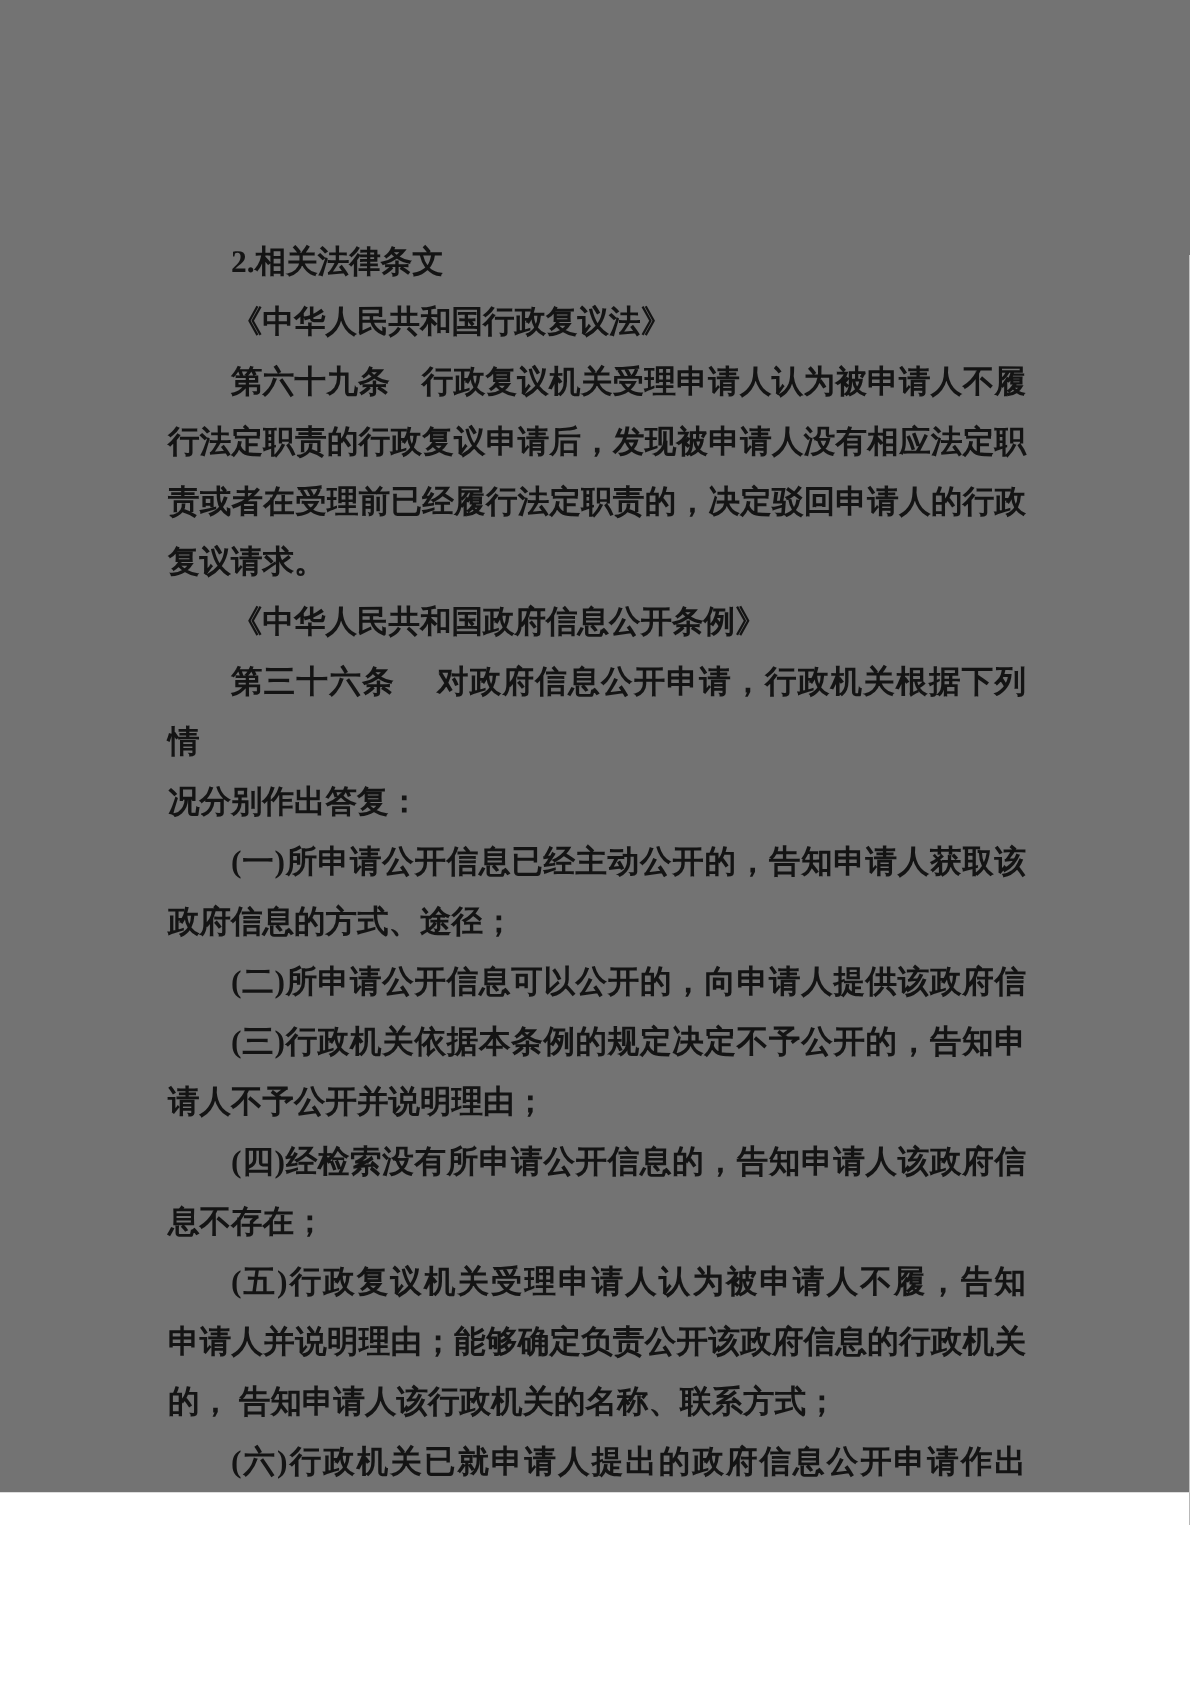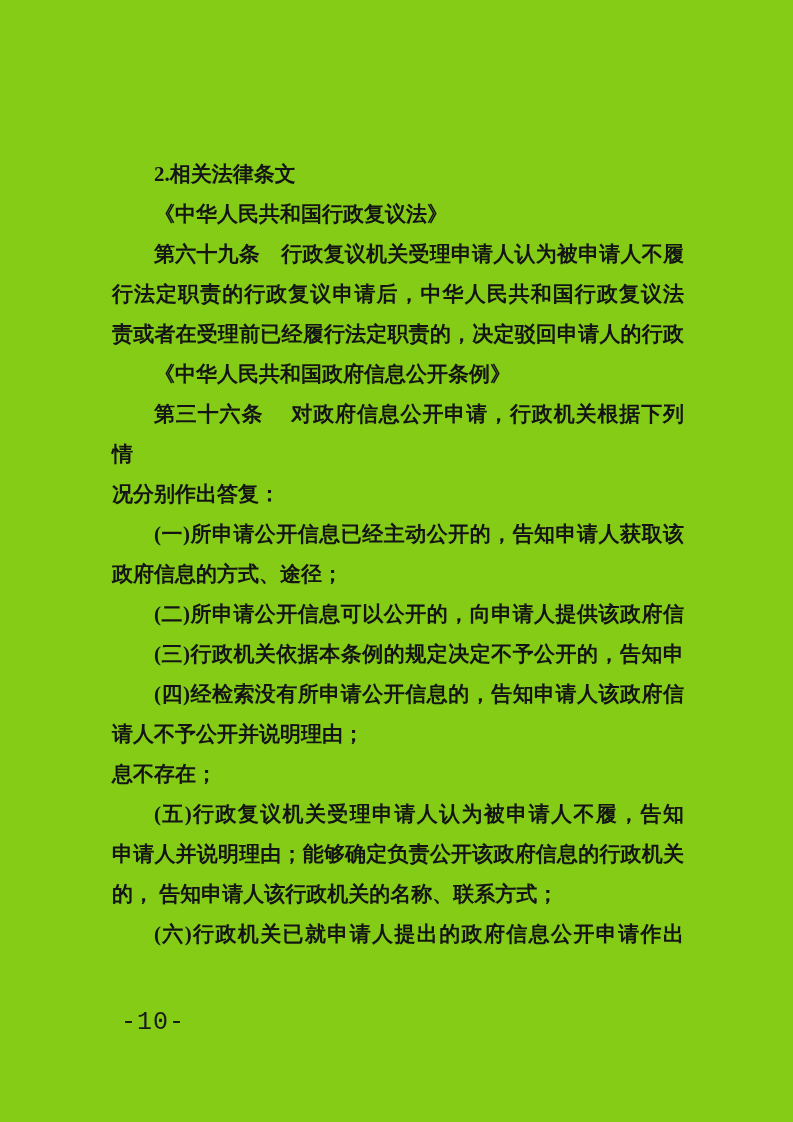--- a/index.html
+++ b/index.html
@@ -3,22 +3,22 @@
 <meta charset="utf-8">
 <style>
   html, body {
     margin: 0;
     padding: 0;
     background: #ffffff;
   }
   .page {
     position: relative;
     width: 793px;
-    height: 1122px;
-    background: #84cc16;
+    height: 995px;
+    background: #737373;
     overflow: hidden;
     font-family: "Liberation Serif", serif;
     color: #141414;
   }
   .text-block {
     position: absolute;
     left: 112px;
     top: 154px;
     width: 572px;
     font-size: 21px;
@@ -52,31 +52,32 @@
 </style>
 </head>
 <body>
 
 <div class="page">
   <div class="text-block">
     <div class="line first heading">2.相关法律条文</div>
 
   <div class="line first">《中华人民共和国行政复议法》</div>
       <div class="line first just">第六十九条　行政复议机关受理申请人认为被申请人不履</div>
-      <div class="line just">行法定职责的行政复议申请后，中华人民共和国行政复议法</div>
+      <div class="line just">行法定职责的行政复议申请后，发现被申请人没有相应法定职</div>
       <div class="line just">责或者在受理前已经履行法定职责的，决定驳回申请人的行政</div>
+      <div class="line">复议请求。</div>
       <div class="line first">《中华人民共和国政府信息公开条例》</div>
       <div class="line first just">第三十六条　 对政府信息公开申请，行政机关根据下列情</div>
       <div class="line">况分别作出答复：</div>
       <div class="line first just">(一)所申请公开信息已经主动公开的，告知申请人获取该</div>
       <div class="line">政府信息的方式、途径；</div>
       <div class="line first just">(二)所申请公开信息可以公开的，向申请人提供该政府信</div>
       <div class="line first just">(三)行政机关依据本条例的规定决定不予公开的，告知申</div>
+      <div class="line">请人不予公开并说明理由；</div>
       <div class="line first just">(四)经检索没有所申请公开信息的，告知申请人该政府信</div>
-      <div class="line">请人不予公开并说明理由；</div>
       <div class="line">息不存在；</div>
       <div class="line first just">(五)行政复议机关受理申请人认为被申请人不履，告知</div>
       <div class="line just">申请人并说明理由；能够确定负责公开该政府信息的行政机关</div>
       <div class="line">的， 告知申请人该行政机关的名称、联系方式；</div>
       <div class="line first just">(六)行政机关已就申请人提出的政府信息公开申请作出</div>
     </div>
   <div class="page-number">-10-</div>
 </div>
 
 </body></html>

